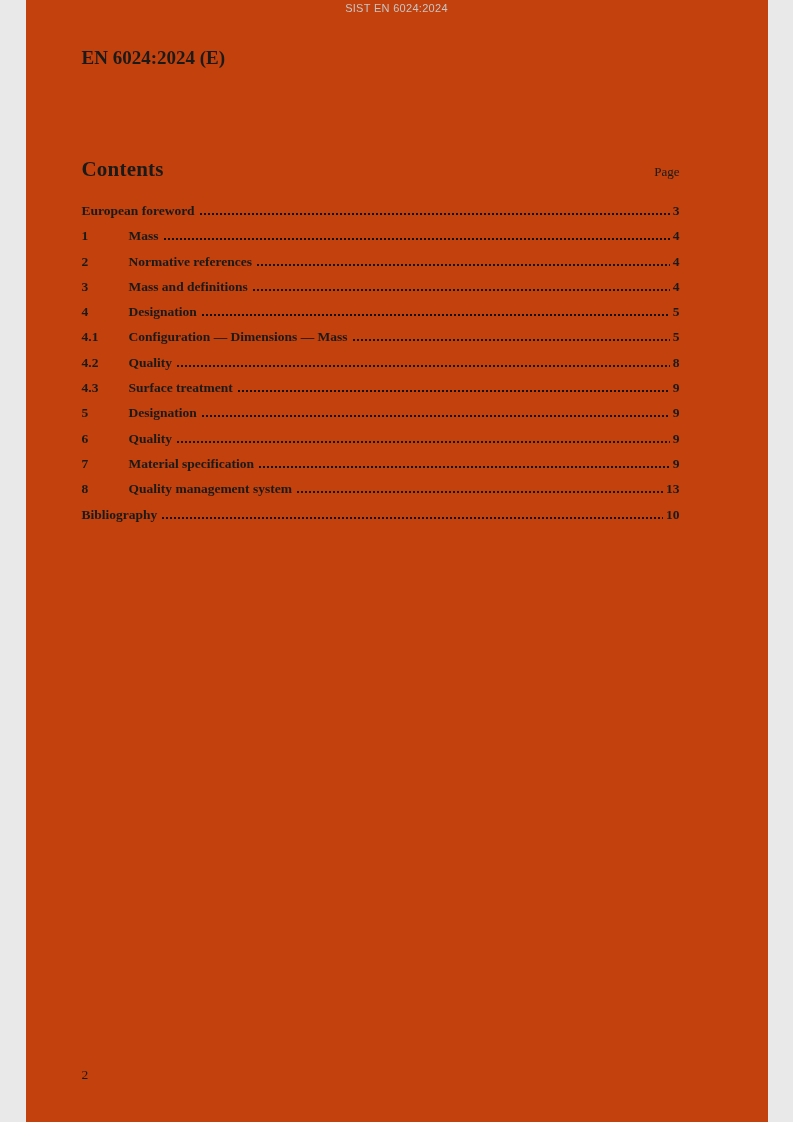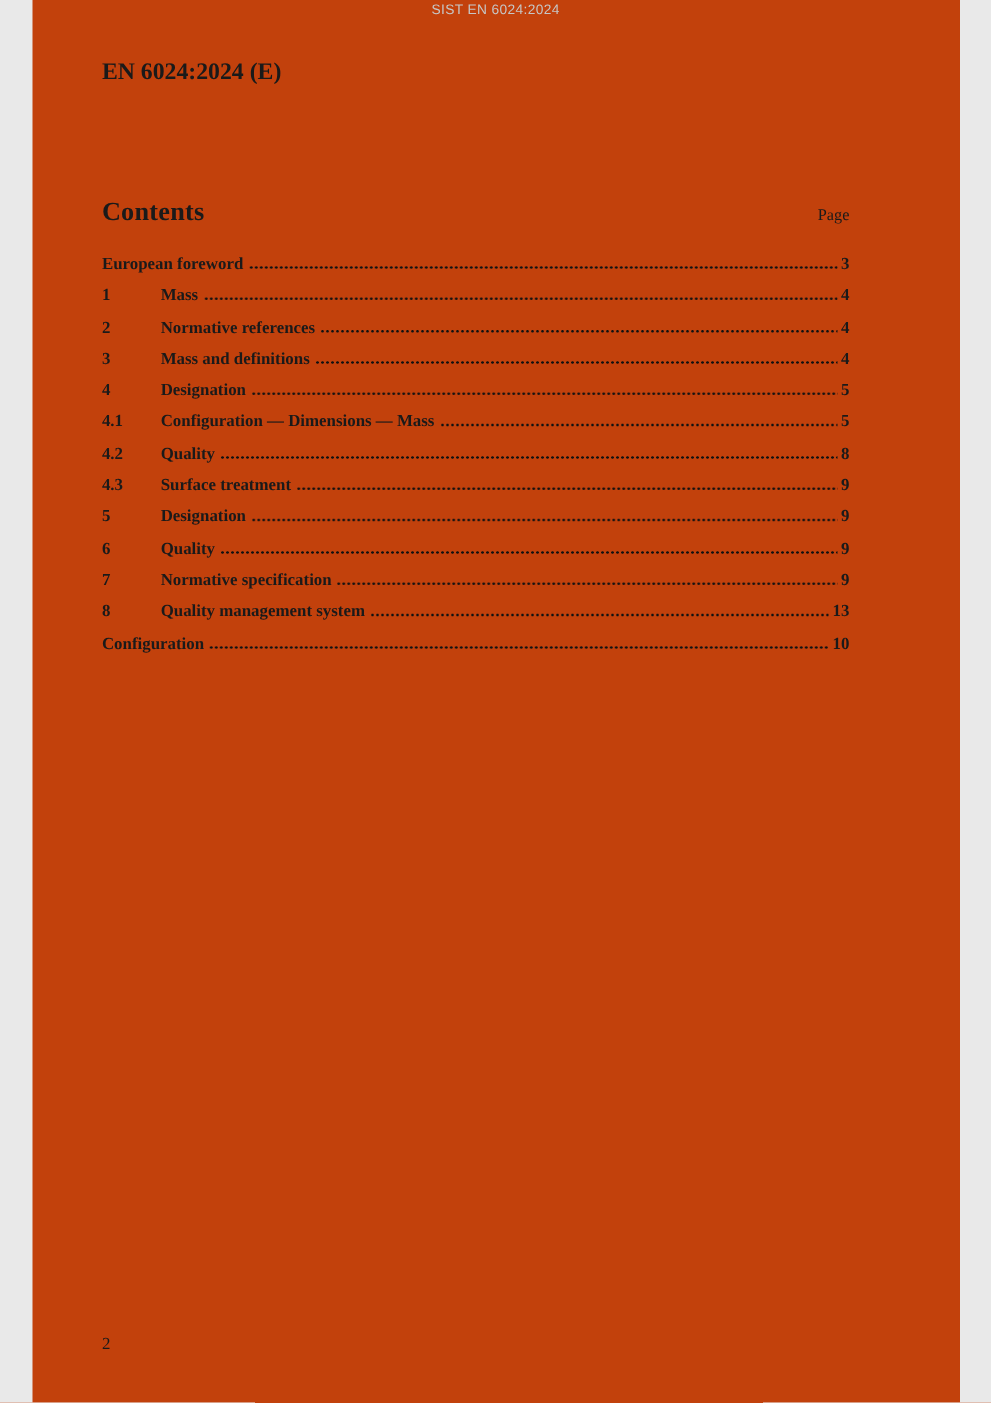--- a/index.html
+++ b/index.html
@@ -174,35 +174,35 @@
 
     <div class="toc-row">
       <span class="toc-num">6</span>
       <span class="toc-title">Quality</span>
       <span class="toc-dots"></span>
       <span class="toc-page">9</span>
     </div>
 
     <div class="toc-row">
       <span class="toc-num">7</span>
-      <span class="toc-title">Normative specification</span>
+      <span class="toc-title">Material specification</span>
       <span class="toc-dots"></span>
       <span class="toc-page">9</span>
     </div>
 
     <div class="toc-row">
       <span class="toc-num">8</span>
       <span class="toc-title">Quality management system</span>
       <span class="toc-dots"></span>
       <span class="toc-page">13</span>
     </div>
 
     <div class="toc-row">
 
-      <span class="toc-title">Configuration</span>
+      <span class="toc-title">Bibliography</span>
       <span class="toc-dots"></span>
       <span class="toc-page">10</span>
     </div>
   </div>
 
   <div class="footer-page-number">2</div>
 
 </div>
 
 </body></html>

